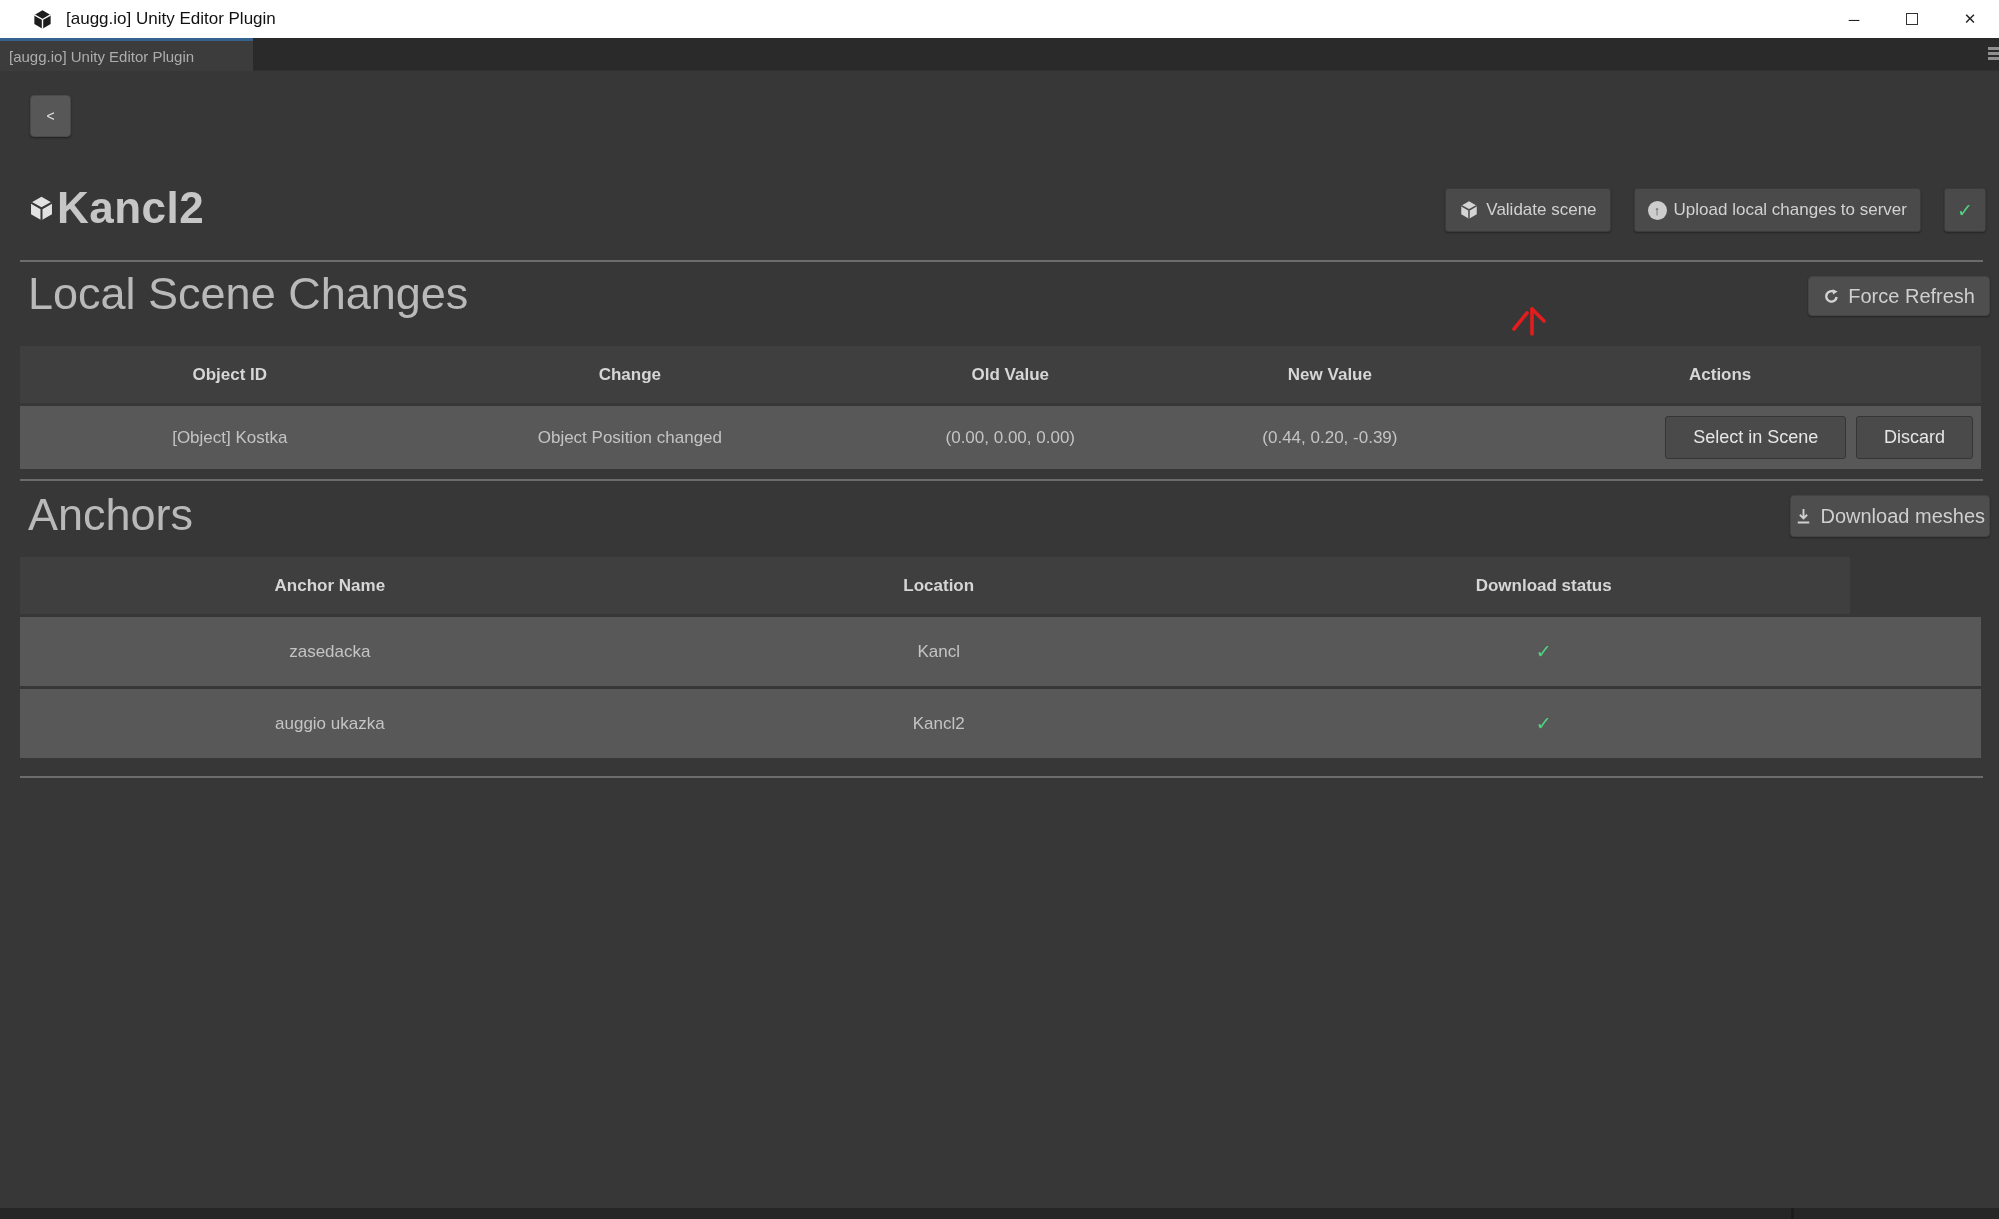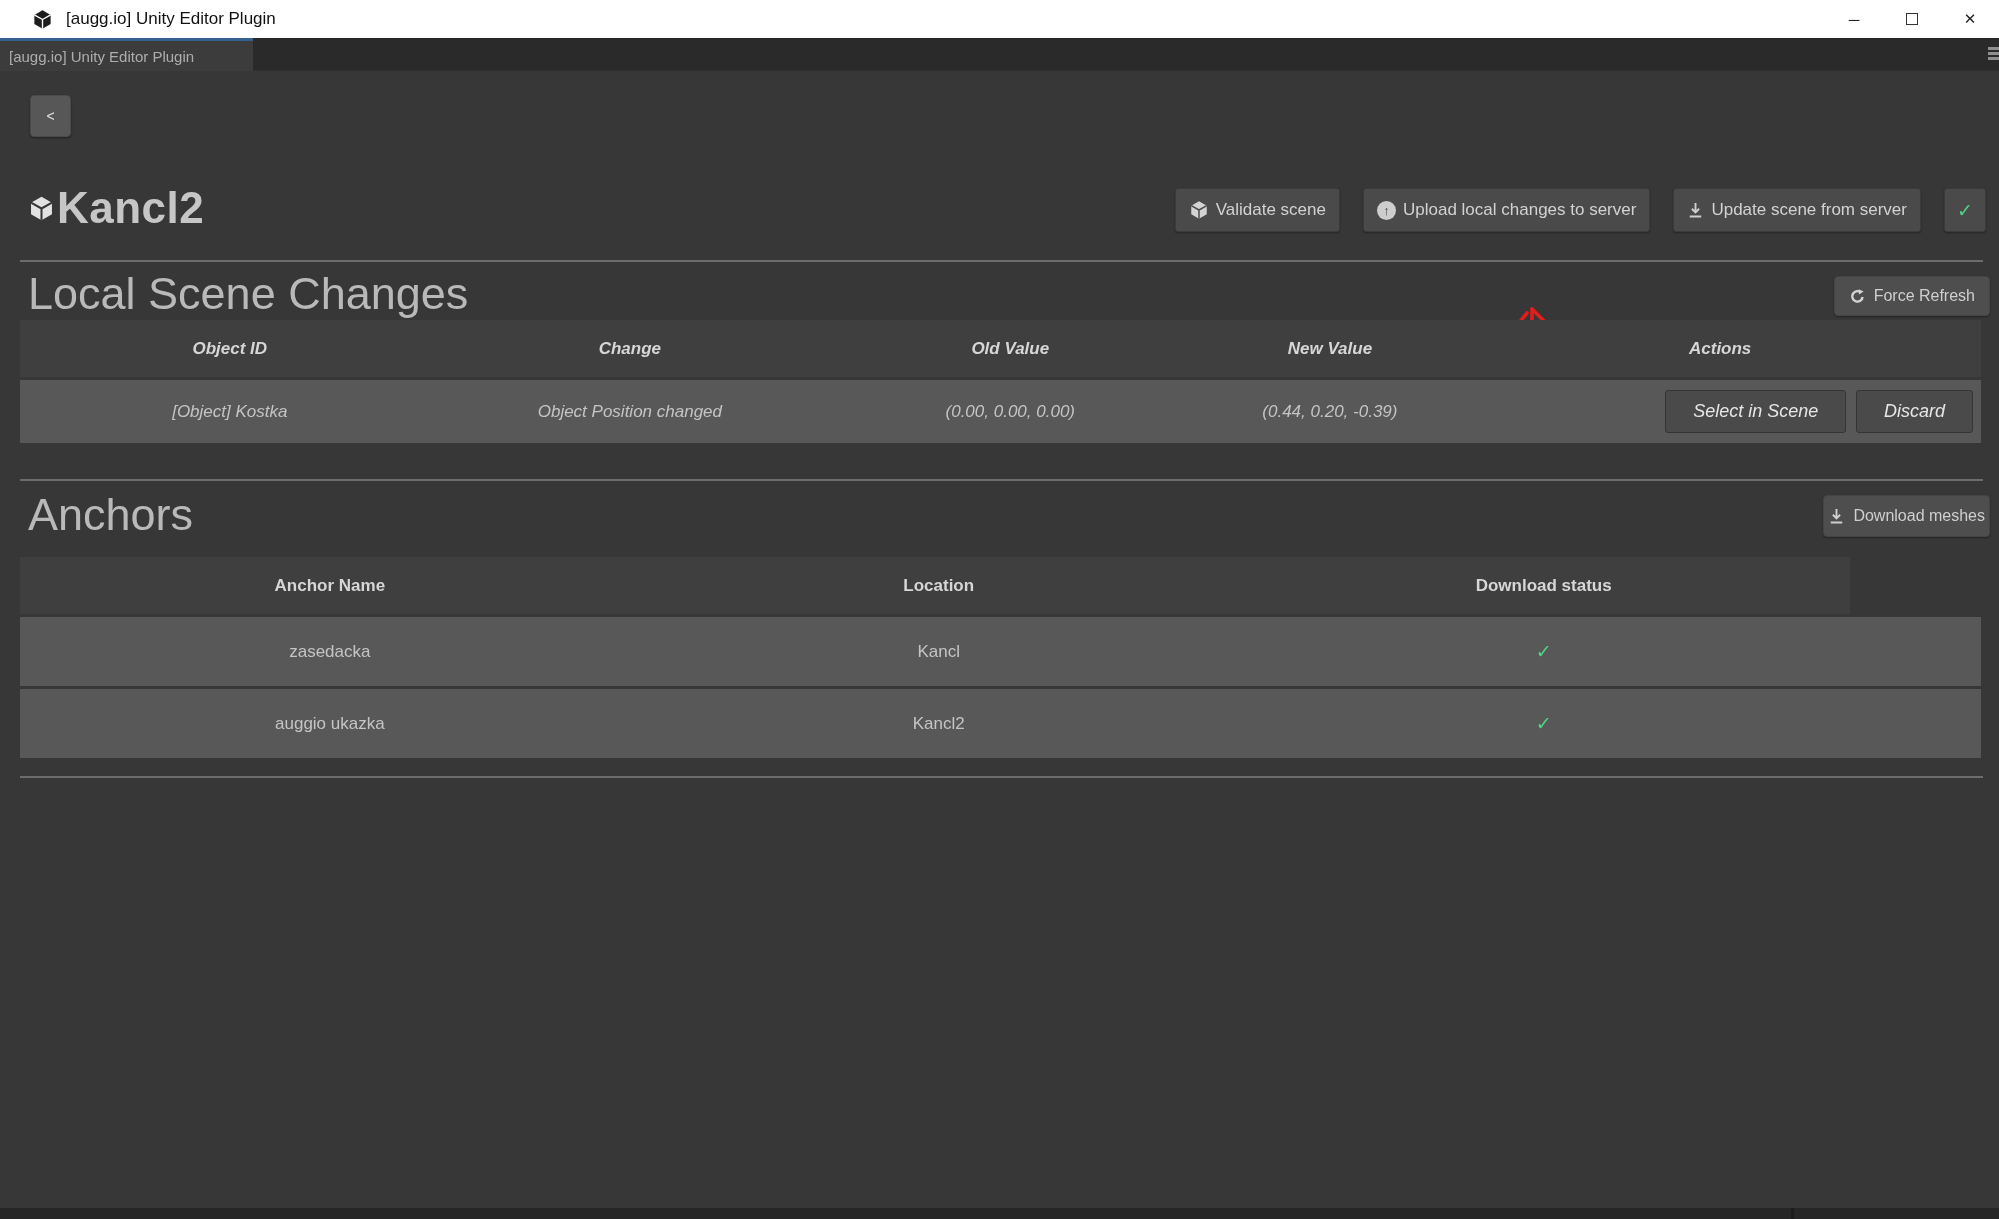--- a/index.html
+++ b/index.html
@@ -67,28 +67,28 @@
   .div-1 { top:189px; }
   .div-2 { top:408px; }
   .div-3 { top:705px; }
 
   .section-title { position:absolute; left:28px; font-size:45px; color:#b9b9b9; }
   .lsc-title { top:197px; }
   .anchors-title { top:418px; }
 
   .util-btn {
     position:absolute; background:#4e4e4e; border:1px solid #444; border-radius:4px;
-    color:#cfcfcf; font-size:16px; display:flex; align-items:center; gap:8px;
+    color:#cfcfcf; font-size:20px; display:flex; align-items:center; gap:8px;
     box-shadow:0 1px 2px rgba(0,0,0,.35); white-space:nowrap;
   }
   .force-refresh { right:9px; top:205px; height:40px; padding:0 14px; }
   .download-meshes { right:9px; top:424px; height:42px; padding:0 4px; }
 
   table.grid { position:absolute; left:20px; width:1961px; border-collapse:separate; border-spacing:0 3px; table-layout:fixed; }
-  .t-lsc { top:246px;font-style:italic; }
+  .t-lsc { top:272px; }
   .t-anchors { top:483px; }
   .grid th { background:#3f3f3f; height:57px; font-size:17px; font-weight:bold; color:#d6d6d6; text-align:center; }
   .grid td { background:#585858; font-size:17px; color:#c4c4c4; text-align:center; }
   .t-lsc td { height:63px; }
   .t-anchors td { height:69px; }
   .t-lsc col.c1{width:21.4%} .t-lsc col.c2{width:19.4%} .t-lsc col.c3{width:19.4%} .t-lsc col.c4{width:13.2%} .t-lsc col.c5{width:26.6%}
   .t-anchors col.c1{width:31.6%} .t-anchors col.c2{width:30.5%} .t-anchors col.c3{width:31.2%} .t-anchors col.c4{width:6.7%}
   .t-anchors th.spacer, .t-anchors td.spacer { background:transparent; }
   td.actions-cell { text-align:right; padding-right:8px; }
   .row-btn {
@@ -160,26 +160,20 @@
           <path d="M12 12 L12 22.5 M12 12 L21.3 6.8 M12 12 L2.7 6.8" stroke="#4a4a4a" stroke-width="1.8" fill="none"></path>
         </svg>
         <span>Validate scene</span>
       </div>
       <div class="tb-btn">
         <span class="circle-up">
             <span>↑</span>
           </span>
         <span>Upload local changes to server</span>
       </div>
-      <div class="tb-btn">
-        <svg width="17" height="17" viewBox="0 0 16 16">
-          <path d="M8 1v8.4 M4.6 6.4 L8 9.8 L11.4 6.4 M2.6 13.6 h10.8" stroke="#cfcfcf" stroke-width="1.8" fill="none"></path>
-        </svg>
-        <span>Update scene from server</span>
-      </div>
       <div class="tb-btn check-btn">
         <span>✓</span>
       </div>
     </div>
 
     <div class="divider div-1"></div>
 
     <svg class="annotation-arrow" width="64" height="42" viewBox="0 0 64 42">
       <path d="M32 8 L32 33" stroke="#e11d1d" stroke-width="3.6" fill="none" stroke-linecap="round"></path>
       <path d="M32 8 L44 20" stroke="#e11d1d" stroke-width="3.6" fill="none" stroke-linecap="round"></path>

